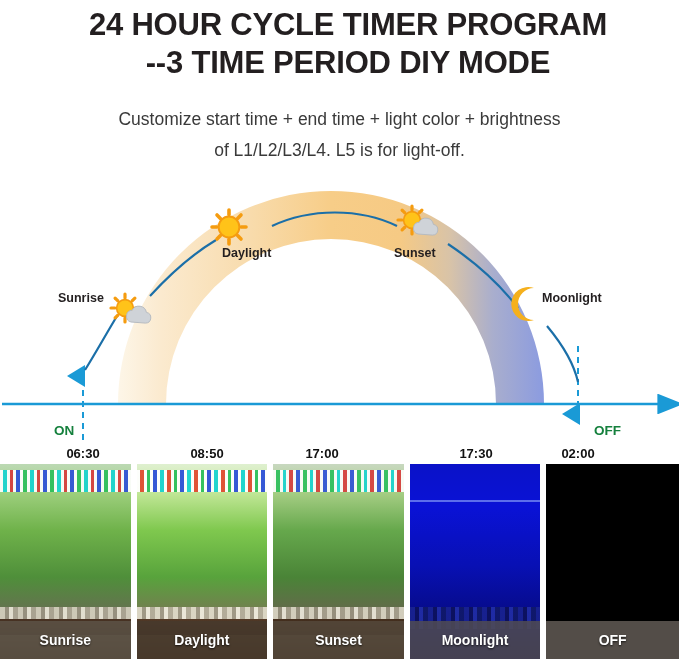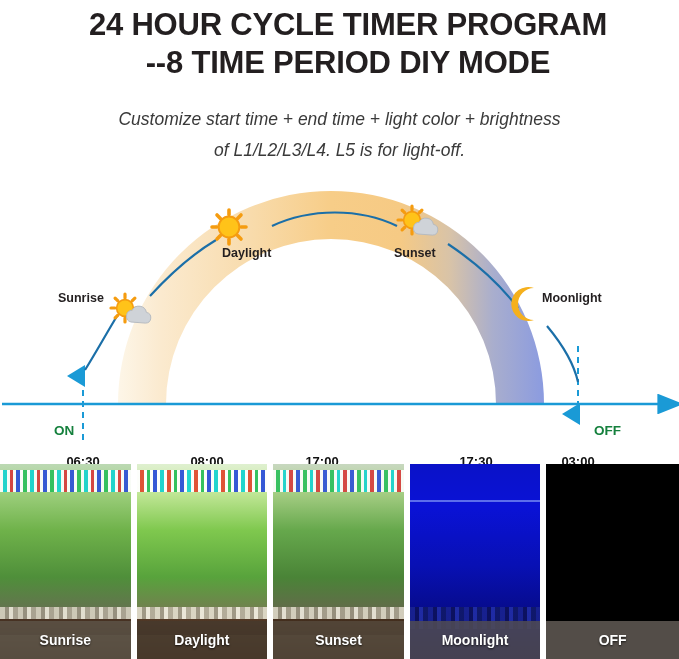--- a/index.html
+++ b/index.html
@@ -24,21 +24,20 @@
     font-stretch:condensed;
     padding-left:17px;
   }
   .heading .l1,.heading .l2{display:block;white-space:nowrap;}
 
   
   .subtitle{
     text-align:center;
     margin-top:22px;
     color:#3a3a3a;
-    font-style:italic;
     font-size:17.5px;
     line-height:31px;
   }
   .subtitle .s1,.subtitle .s2{display:block;}
 
   
   .diagram{position:absolute;left:0;top:186px;width:679px;height:278px;}
   .diagram svg{display:block;}
 
   .lbl{
@@ -48,21 +47,20 @@
     color:#231f20;
     white-space:nowrap;
   }
   .tick{
     position:absolute;
     font-size:13px;
     font-weight:bold;
     color:#111;
     white-space:nowrap;
     transform:translateX(-50%);
-    margin-top:8px;
   }
   .onoff{
     position:absolute;
     font-size:13.5px;
     font-weight:bold;
     color:#15803d;
     white-space:nowrap;
   }
 
   
@@ -82,21 +80,21 @@
   .gravel{position:absolute;left:0;right:0;bottom:30px;height:22px;}
   .substrate{position:absolute;left:0;right:0;bottom:24px;height:16px;}
 </style>
 </head>
 <body>
 
 <div class="page">
 
   <div class="heading">
     <span class="l1">24 HOUR CYCLE TIMER PROGRAM</span>
-    <span class="l2">--8 TIME PERIOD DIY MODE</span>
+    <span class="l2">--3 TIME PERIOD DIY MODE</span>
   </div>
 
   <div class="subtitle">
     <span class="s1">Customize start time + end time + light color + brightness</span>
     <span class="s2">of L1/L2/L3/L4. L5 is for light-off.</span>
   </div>
 
   <div class="diagram">
 
     <svg width="679" height="278" viewBox="0 0 679 278">
@@ -211,24 +209,24 @@
 
     <div class="lbl" style="left:58px;  top:105px;">Sunrise</div>
     <div class="lbl" style="left:222px; top:60px;">Daylight</div>
     <div class="lbl" style="left:394px; top:60px;">Sunset</div>
     <div class="lbl" style="left:542px; top:105px;">Moonlight</div>
 
     <div class="onoff" style="left:54px;  top:237px;">ON</div>
     <div class="onoff" style="left:594px; top:237px;">OFF</div>
 
     <div class="tick" style="left:83px;  top:260px;">06:30</div>
-    <div class="tick" style="left:207px; top:260px;">08:00</div>
+    <div class="tick" style="left:207px; top:260px;">08:50</div>
     <div class="tick" style="left:322px; top:260px;">17:00</div>
     <div class="tick" style="left:476px; top:260px;">17:30</div>
-    <div class="tick" style="left:578px; top:260px;">03:00</div>
+    <div class="tick" style="left:578px; top:260px;">02:00</div>
   </div>
 
   <div class="strip">
 
     <div class="panel" style="width:131px;">
       <div class="scene" style="background:linear-gradient(#bcd9b4 0%,#9fd07f 14%,#6fb24a 34%,#4f8f3a 58%,#6b6a56 80%,#3a2b1e 100%);">
         <div class="lightbar" style="background:repeating-linear-gradient(90deg,#ffffff 0 3px,#16d3d0 3px 7px,#ffffff 7px 10px,#d83a3a 10px 13px,#ffffff 13px 16px,#2c4fd8 16px 20px,#ffffff 20px 23px,#2bbf5a 23px 27px);opacity:.92;"></div>
         <div class="gravel" style="background:repeating-linear-gradient(90deg,#d8d2c2 0 5px,#9c9484 5px 9px,#efeadd 9px 13px,#b0a898 13px 18px);opacity:.9;"></div>
         <div class="substrate" style="background:linear-gradient(#4a3424,#2a1d12);"></div>
       </div>

